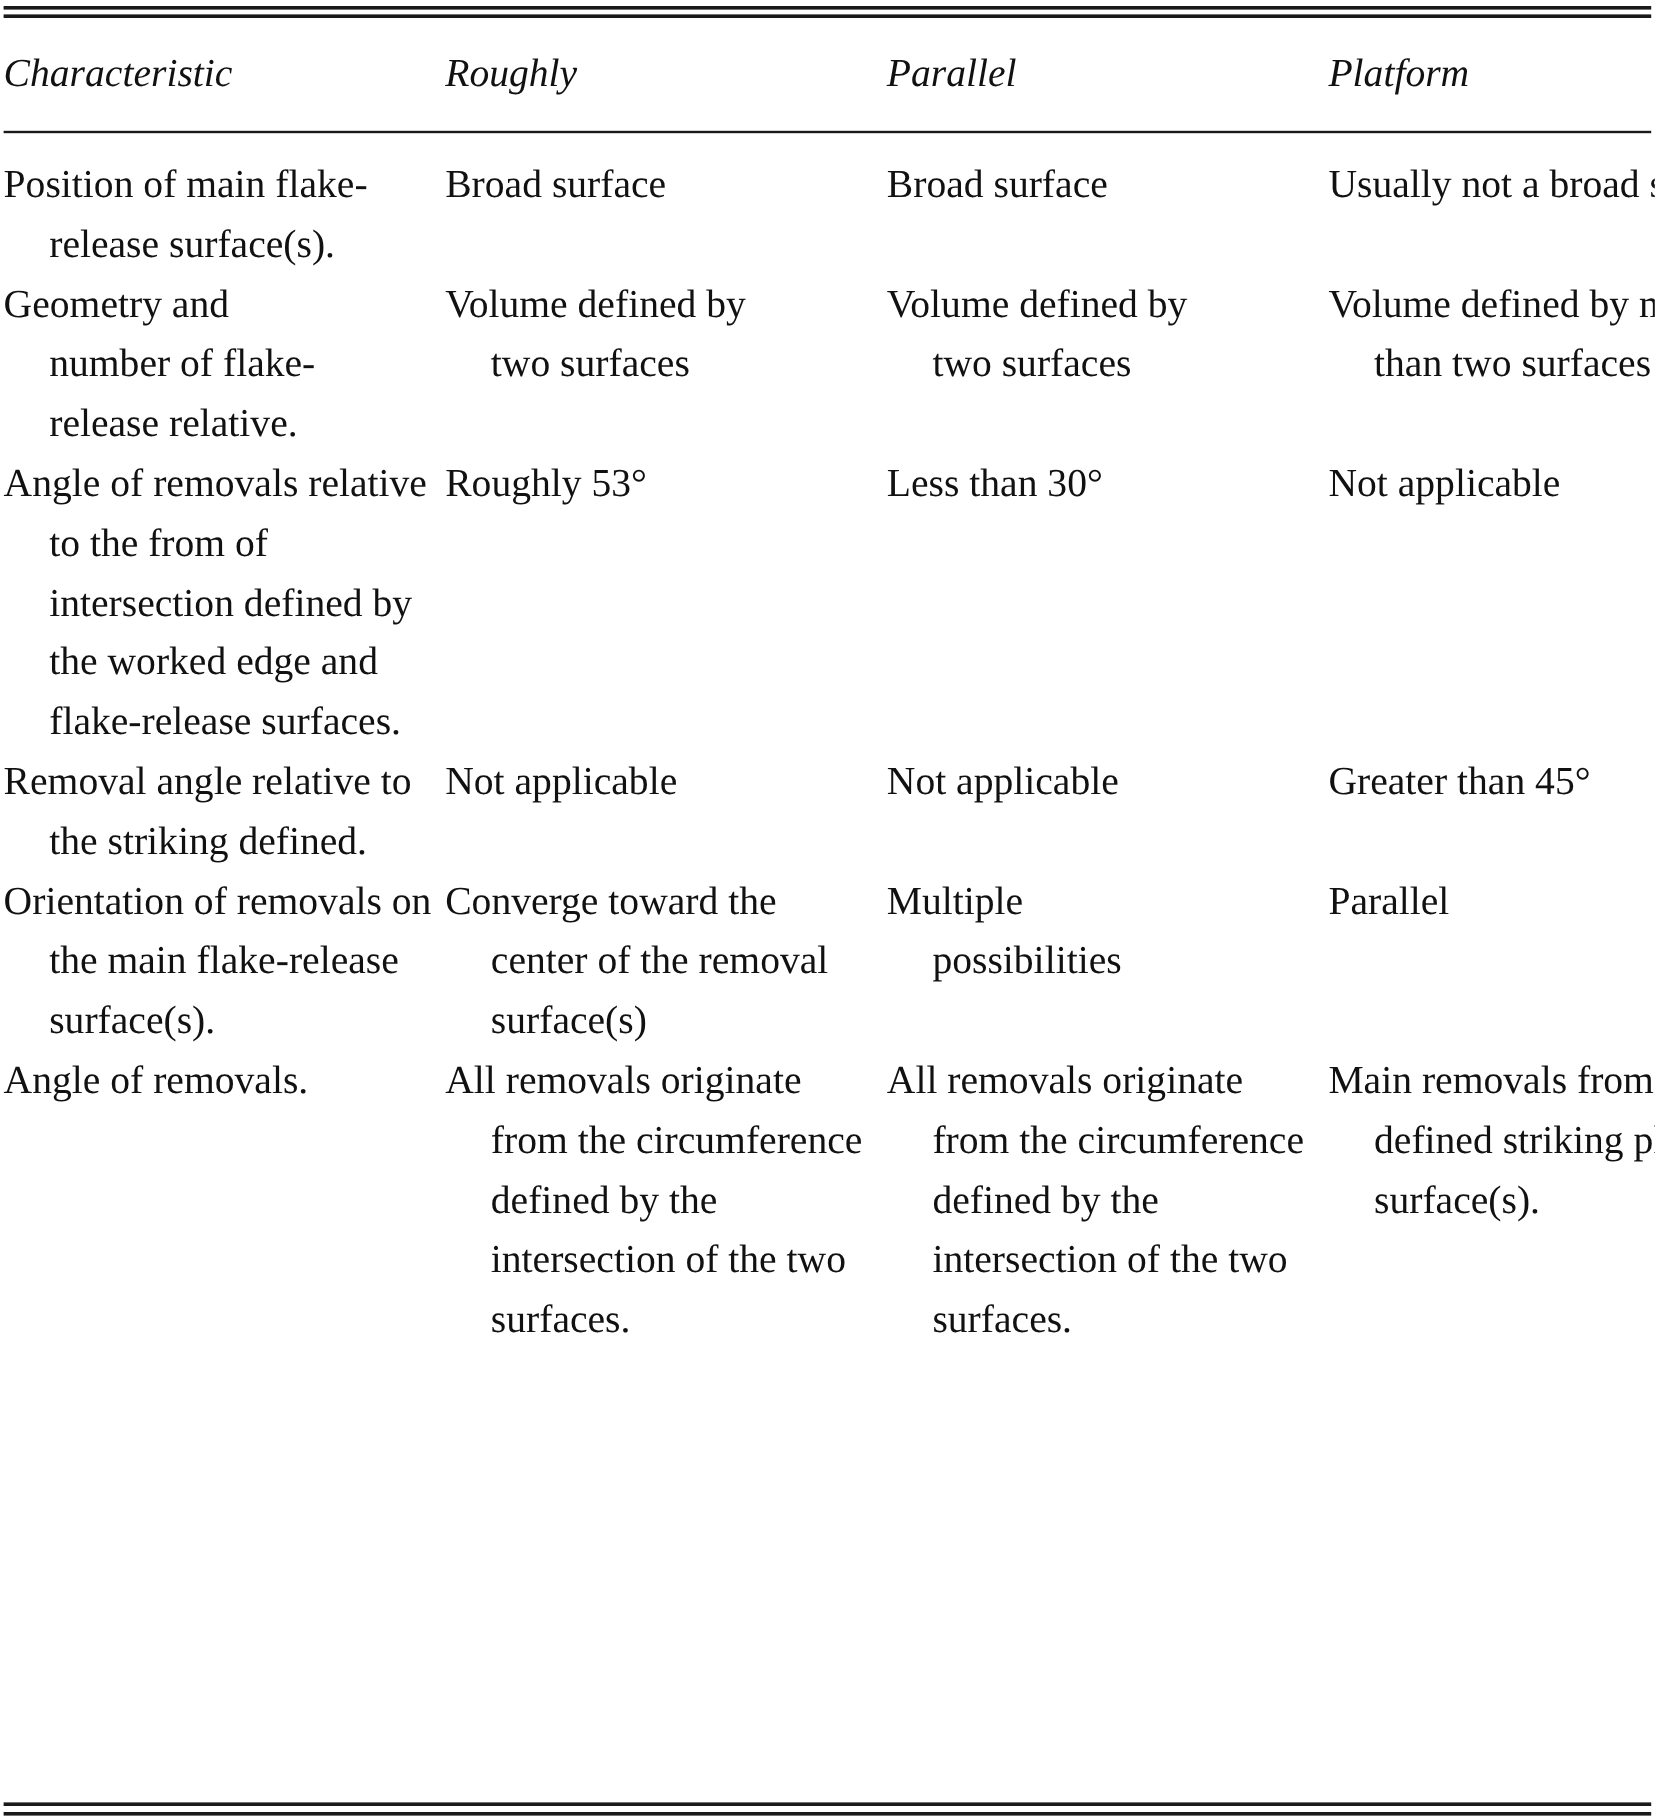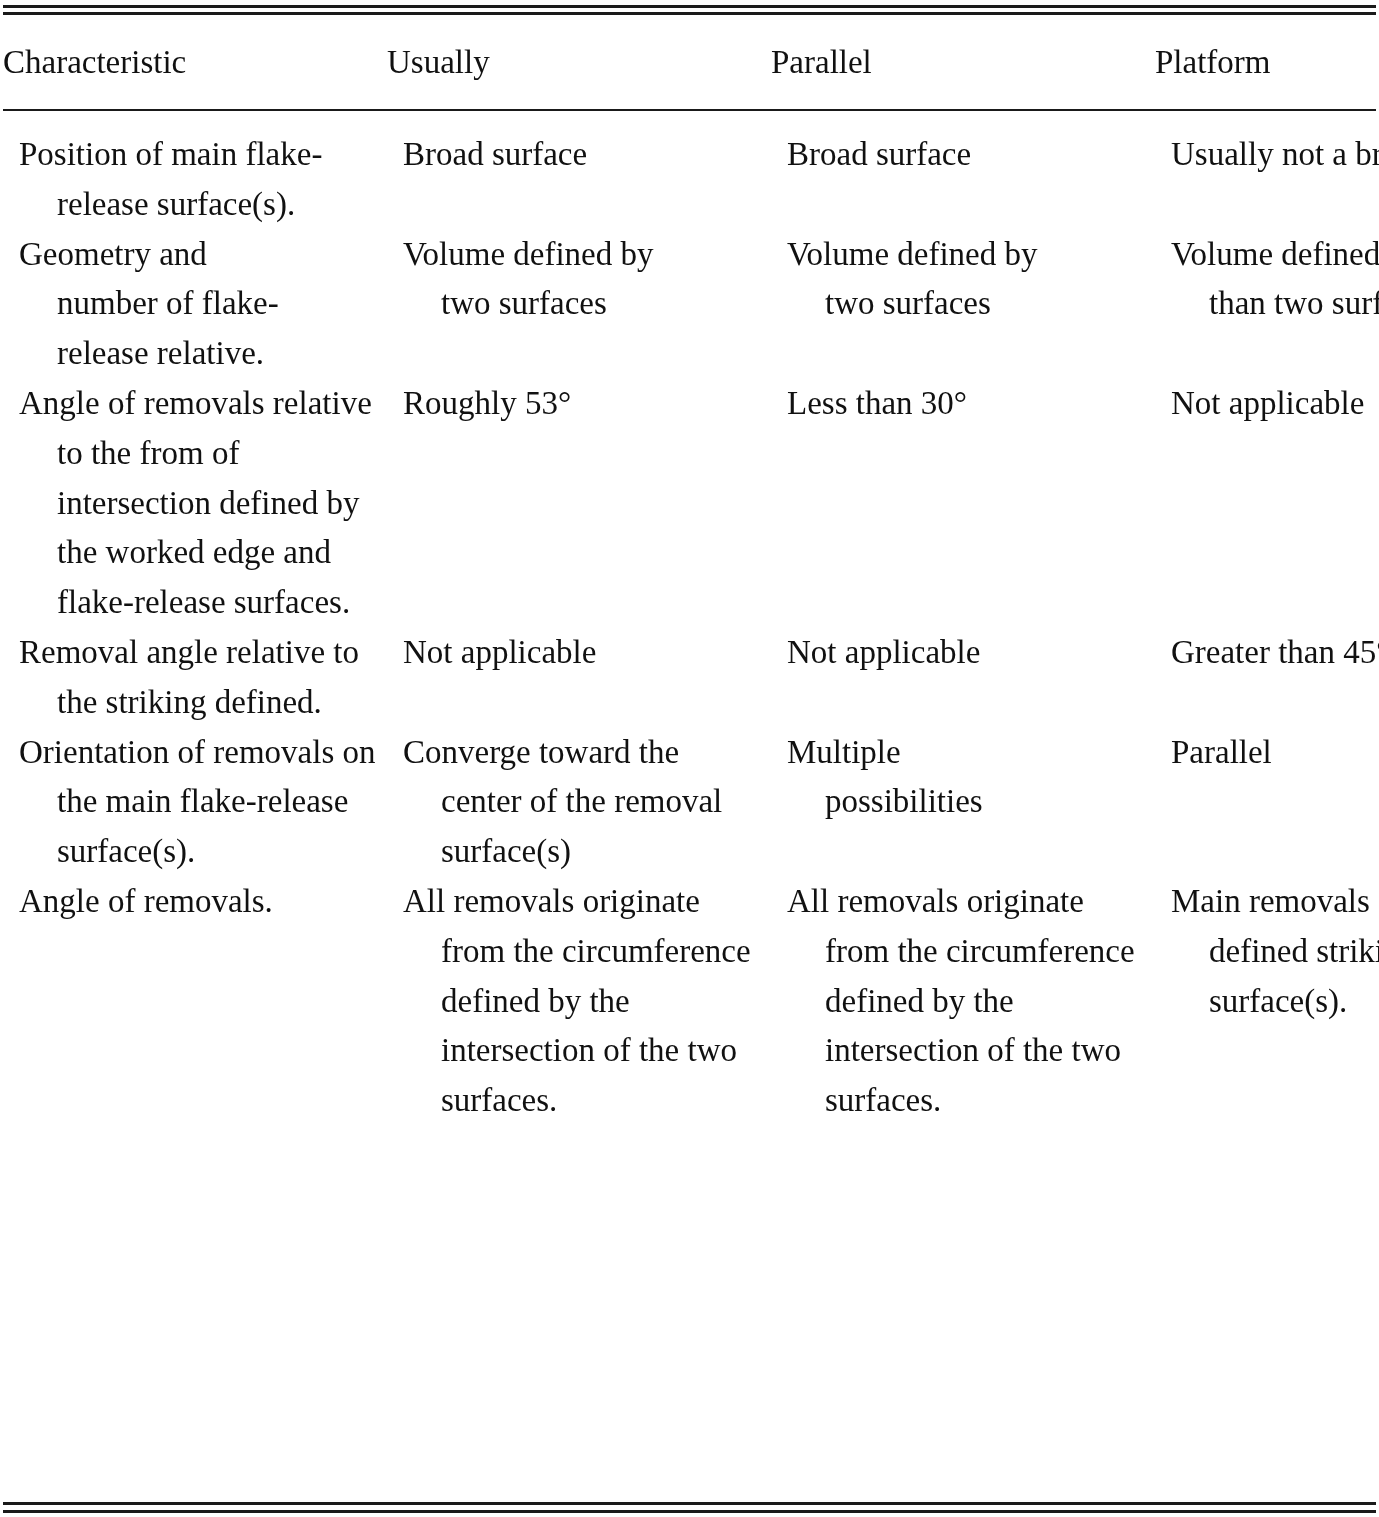--- a/index.html
+++ b/index.html
@@ -9,43 +9,43 @@
     color: #111111;
   }
   .wrap { position: relative; width: 1379px; height: 1517px; }
   .rule { position: absolute; left: 3px; width: 1373px; background: #1a1a1a; }
   table {
     position: absolute; left: 3px; top: 14px;
     border-collapse: collapse; width: 1373px;
     font-size: 33px; line-height: 49.8px;
   }
   th, td { text-align: left; vertical-align: top; padding: 0; font-weight: normal; }
-  thead th { height: 94px; padding-top: 24px; box-sizing: border-box; }
+  thead th { height: 94px; padding-top: 24px; box-sizing: border-box; font-style: italic; }
   tbody tr:first-child td { padding-top: 22px; }
   .c0 { width: 347px; }
   .c1 { width: 343px; }
   .c2 { width: 339px; }
   .c3 { width: 344px; }
-  .hang { display: block; padding-left: 38px; text-indent: -38px; margin-left: 16px; }
+  .hang { display: block; padding-left: 38px; text-indent: -38px; }
 </style>
 </head>
 <body>
 
 <div class="wrap">
   <div class="rule" style="top:5px;height:3px;"></div>
   <div class="rule" style="top:12px;height:3px;"></div>
   <div class="rule" style="top:109px;height:2px;"></div>
   <div class="rule" style="top:1502px;height:3px;"></div>
   <div class="rule" style="top:1510px;height:3px;"></div>
 
   <table>
     <thead>
       <tr>
         <th class="c0">Characteristic</th>
-        <th class="c1">Usually</th>
+        <th class="c1">Roughly</th>
         <th class="c2">Parallel</th>
         <th class="c3">Platform</th>
       </tr>
     </thead>
     <tbody>
       <tr>
         <td>
             <span class="hang">Position of main flake-release surface(s).</span>
           </td>
         <td>

